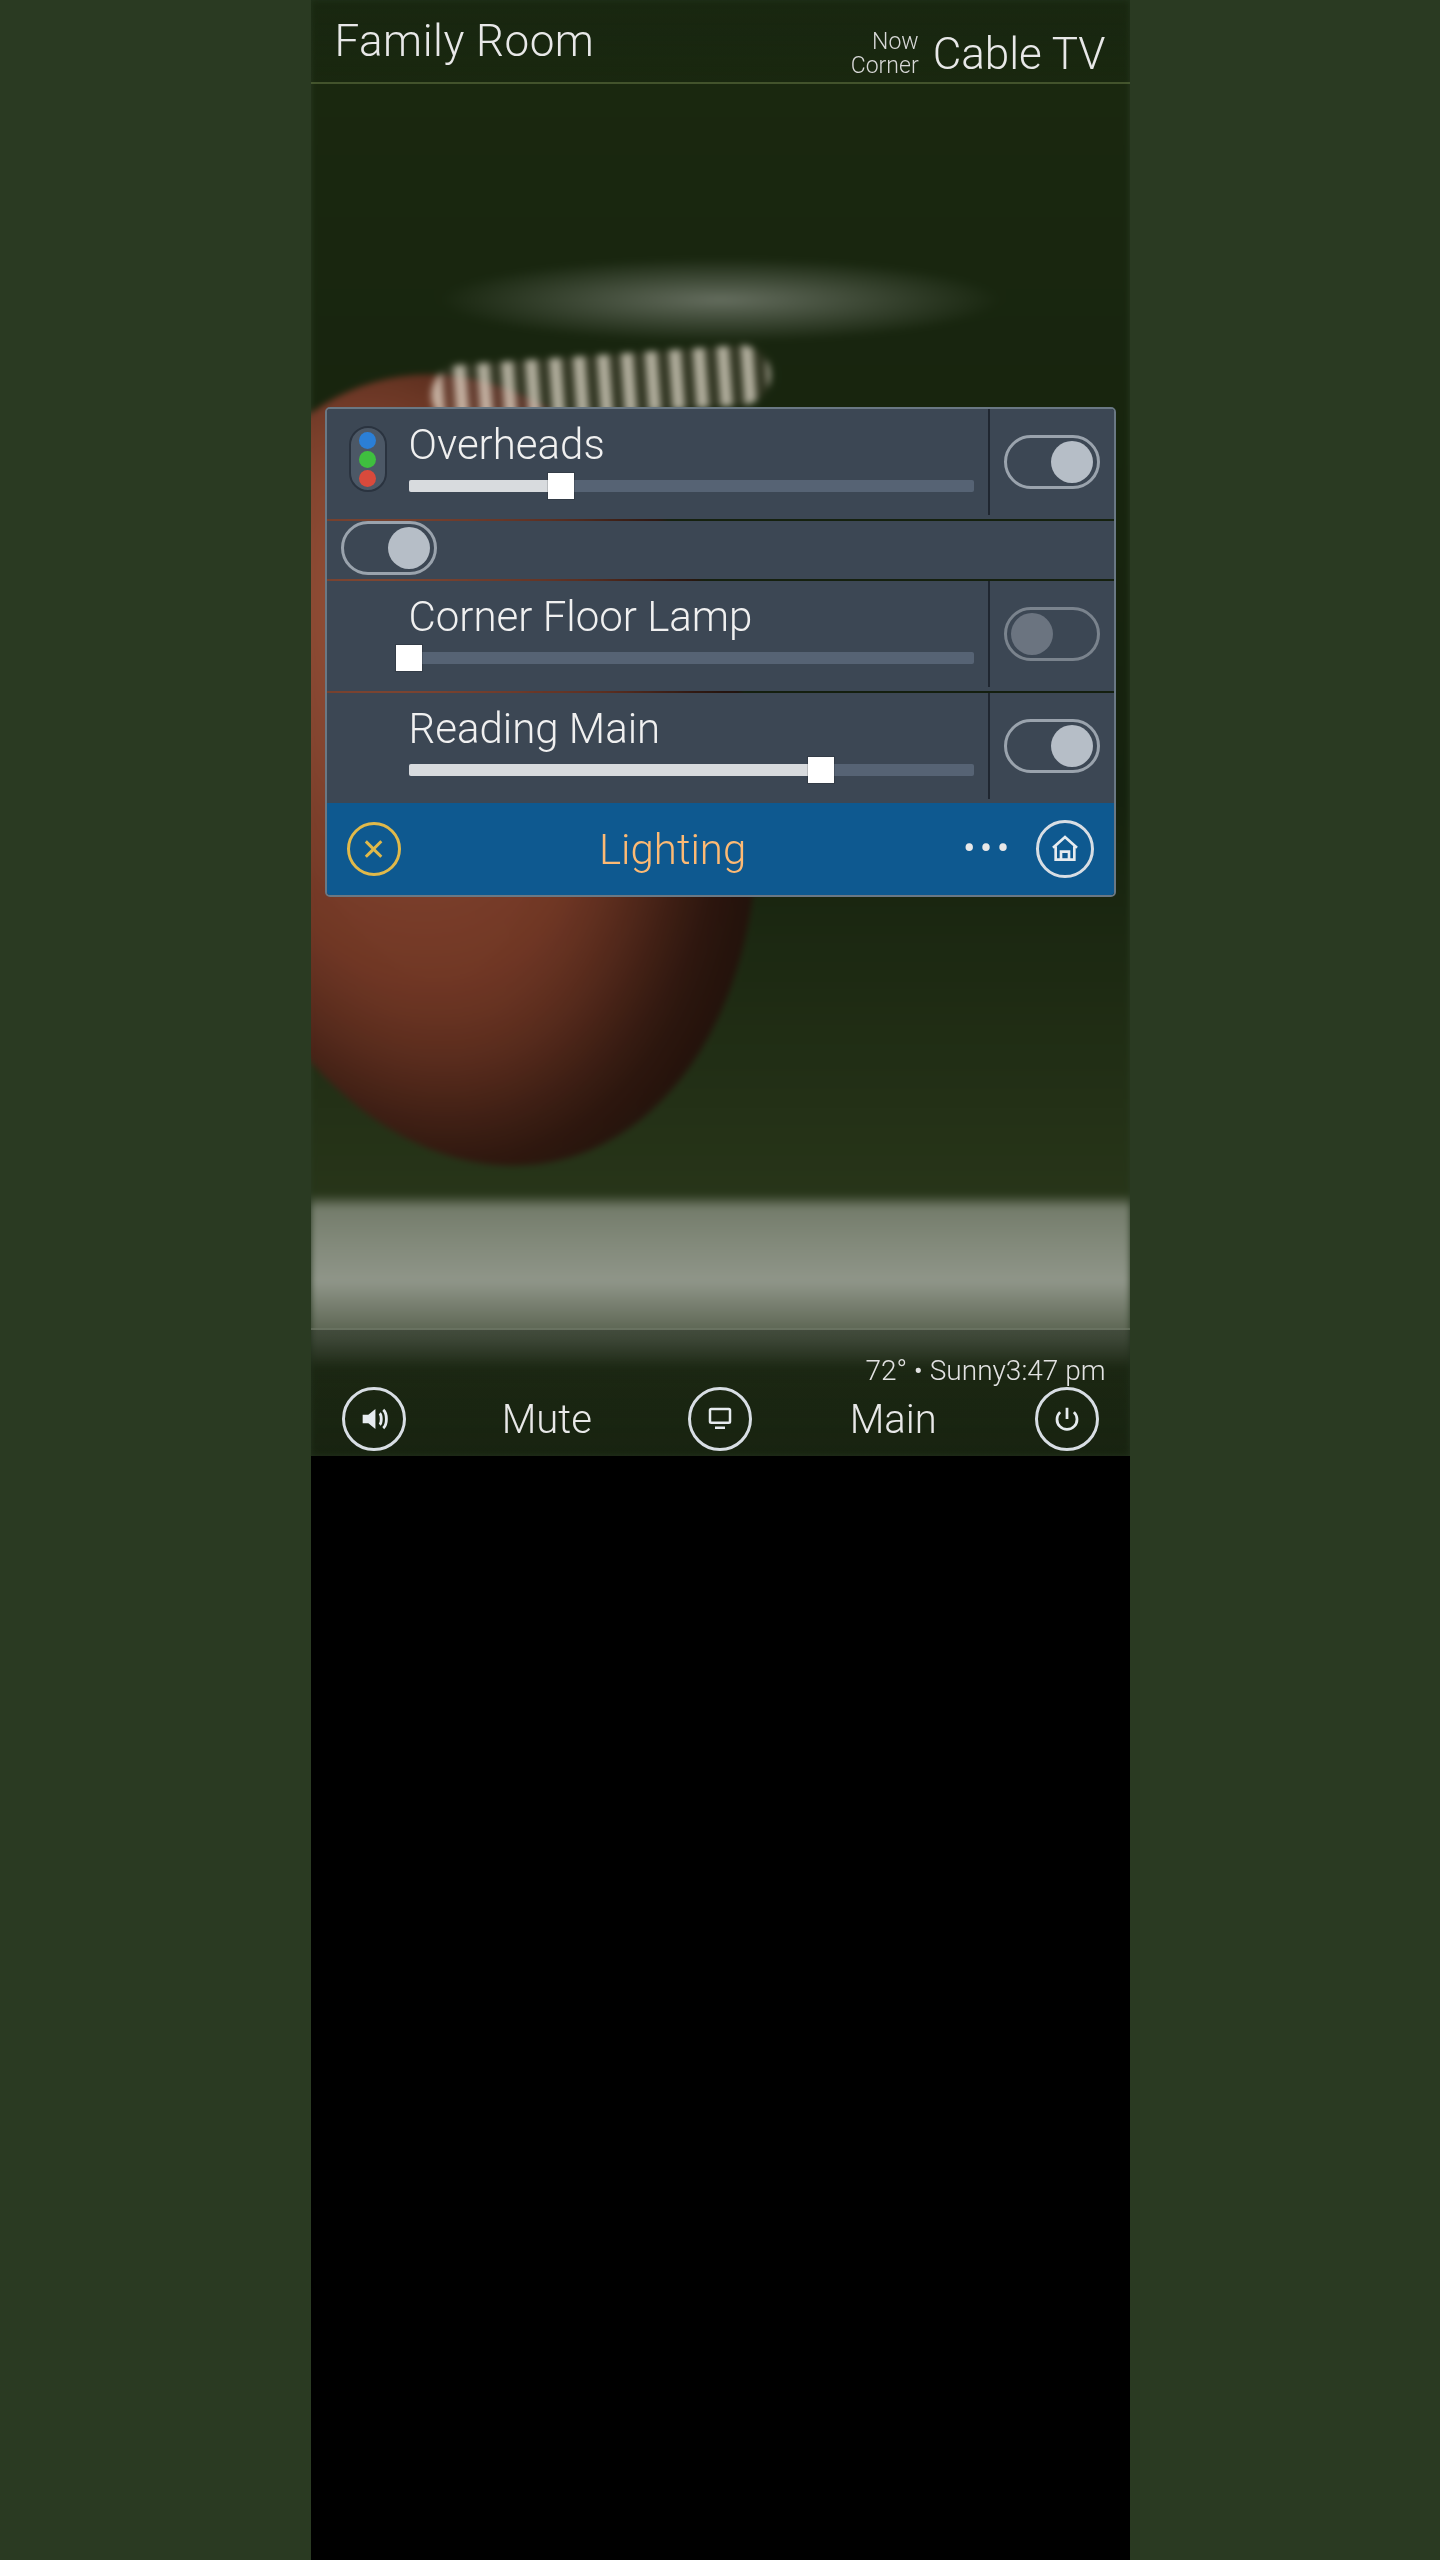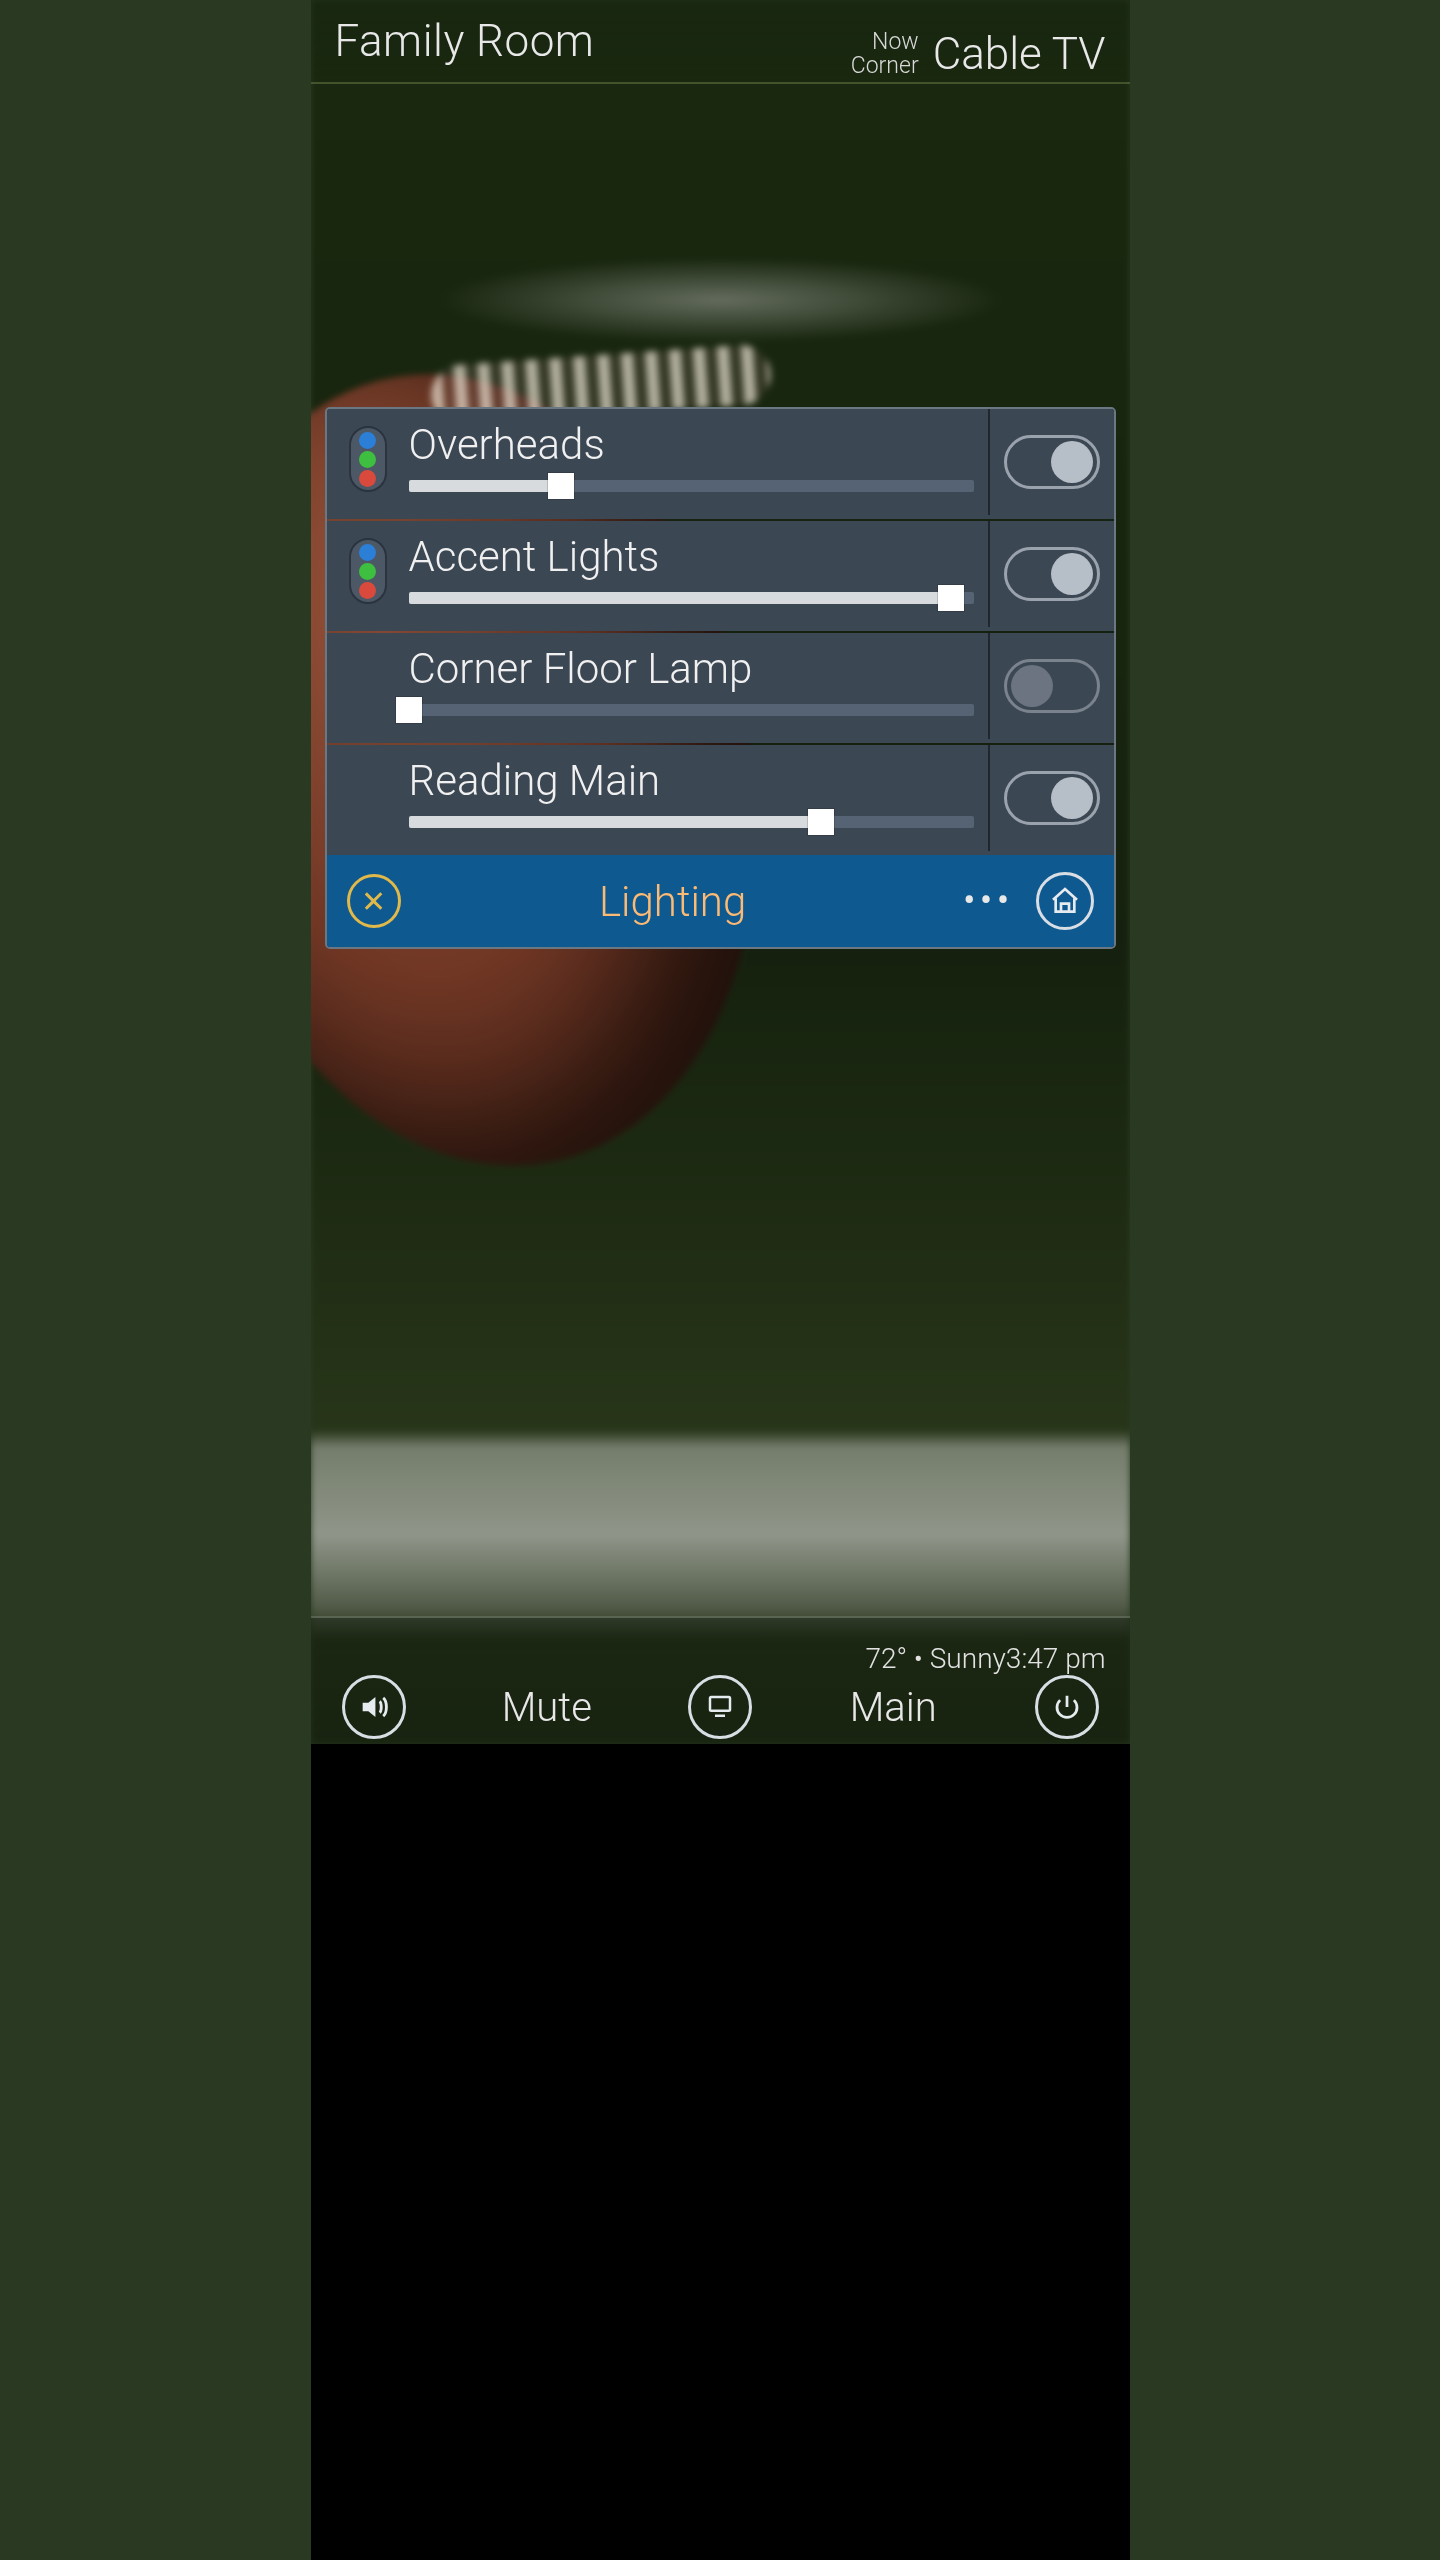--- a/index.html
+++ b/index.html
@@ -8,21 +8,21 @@
     font-family: -apple-system, "Segoe UI", Roboto, "Helvetica Neue", Arial, sans-serif;
     font-weight: 300;
     color: #e8e8e8;
     background: #2a3a22;
     overflow: hidden;
   }
 
   .screen {
     position: relative;
     width: 819px;
-    height: 1744px;
+    height: 1456px;
     margin: 0 auto;
     overflow: hidden;
   }
 
   
   .bg {
     position: absolute; inset: 0;
     background:
       
       radial-gradient(400px 60px at 50% 300px, rgba(240,240,240,0.35), rgba(240,240,240,0) 70%),
@@ -249,35 +249,20 @@
               </div>
             </div>
           </div>
           <div class="row-switch">
             <div class="toggle on">
               <div class="knob"></div>
             </div>
           </div>
         </div>
         <div class="row">
-          <div class="row-main">
-            <div class="rgb-icon">
-              <span class="dot-b"></span>
-              <span class="dot-g"></span>
-              <span class="dot-r"></span>
-            </div>
-            <div class="row-content">
-              <div class="row-label">Accent Lights</div>
-              <div class="slider">
-                <div class="track"></div>
-                <div class="fill" style="width: 96%;"></div>
-                <div class="thumb" style="left: 96%;"></div>
-              </div>
-            </div>
-          </div>
           <div class="row-switch">
             <div class="toggle on">
               <div class="knob"></div>
             </div>
           </div>
         </div>
         <div class="row">
           <div class="row-main">
             <div class="rgb-icon rgb-spacer"></div>
             <div class="row-content">

